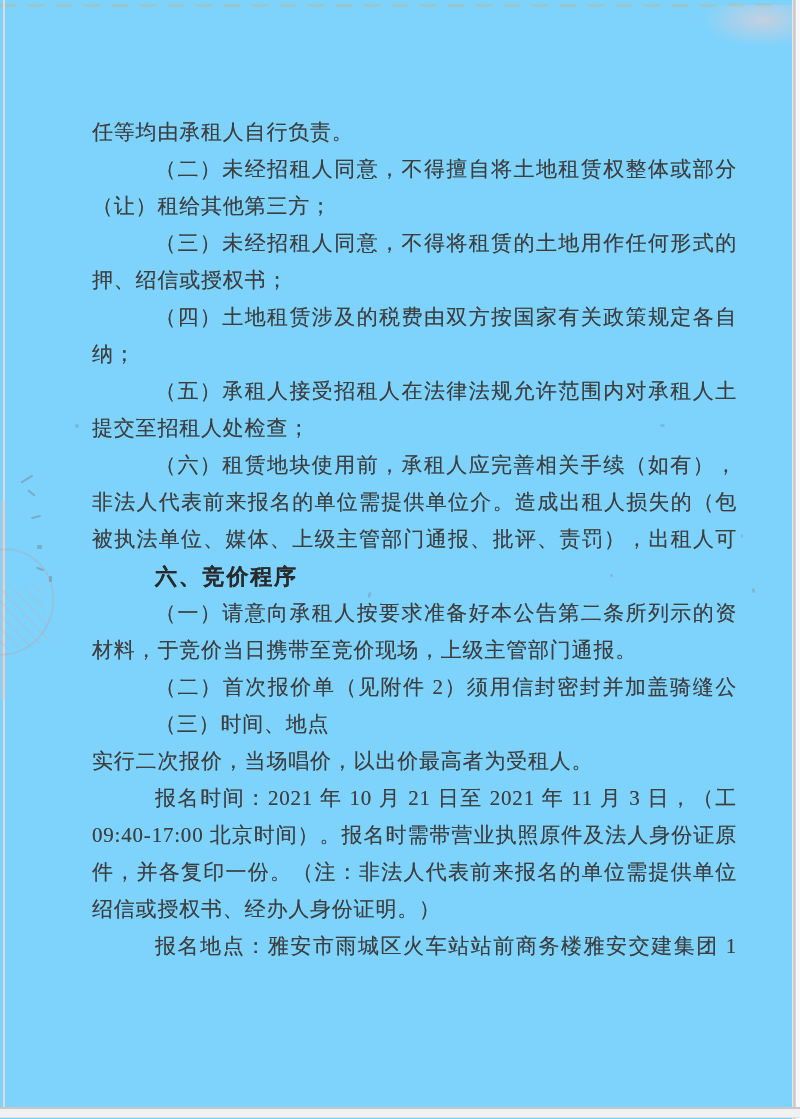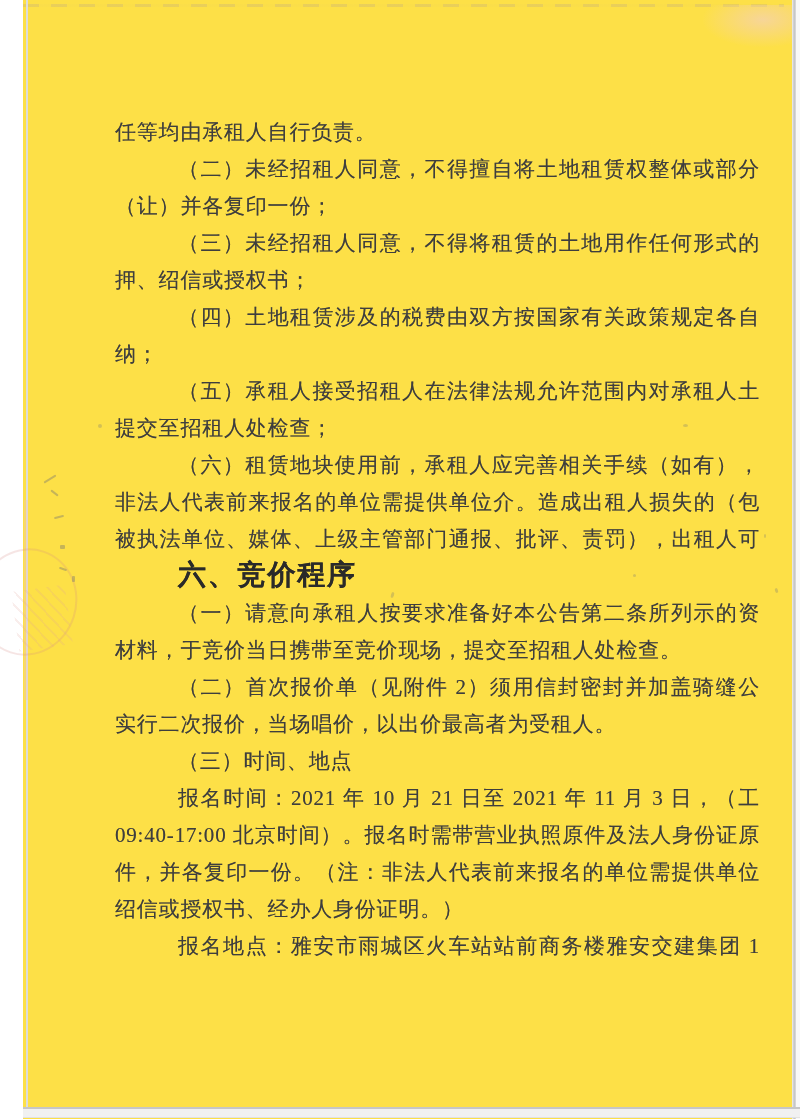--- a/index.html
+++ b/index.html
@@ -5,45 +5,44 @@
   html, body { margin: 0; padding: 0; }
   body {
     width: 800px; height: 1119px;
     background: #ffffff;
     position: relative;
     overflow: hidden;
     font-family: "Liberation Serif", serif;
   }
   .page {
     position: absolute; inset: 0;
-    background: #fde047;
-    margin-left: 23px;
+    background: #7dd3fc;
   }
   
   .text-block {
     position: absolute;
     left: 92px; top: 114px;
     width: 645px;
     font-size: 21px;
     line-height: 37px;
     letter-spacing: 0.8px;
     color: #3e3e3e;
     text-shadow: 0 0 0.6px rgba(62,62,62,0.55);
   }
   .line { height: 37px; white-space: nowrap; overflow: hidden; }
   .line.indent { padding-left: 63px; }
   .line.fill {
     white-space: normal;
     text-align: justify;
     text-align-last: justify;
   }
   .line.heading {
-    font-family: Liberation Mono, monospace;
+    font-family: Liberation Sans, sans-serif;
     font-weight: 700;
-    font-size: 28px;
+    font-size: 22px;
     letter-spacing: 1.8px;
     color: #2a2a2a;
     text-shadow: 0 0 0.5px rgba(30,30,30,0.8);
   }
   
   .artifact { position: absolute; pointer-events: none; }
   .top-tan-line {
     left: 0; top: 4px; width: 98%; height: 3px;
     background: repeating-linear-gradient(90deg,
       rgba(198,176,124,0.55) 0 16px,
@@ -113,36 +112,36 @@
   <div class="artifact speck" style="left:75px;top:424px;width:4px;height:4px;"></div>
   <div class="artifact speck" style="left:660px;top:424px;width:5px;height:3px;"></div>
   <div class="artifact speck" style="left:368px;top:592px;width:3px;height:6px;transform:rotate(18deg);"></div>
   <div class="artifact speck" style="left:610px;top:574px;width:3px;height:3px;"></div>
   <div class="artifact speck" style="left:752px;top:588px;width:3px;height:5px;transform:rotate(-20deg);"></div>
   <div class="artifact speck" style="left:741px;top:534px;width:2px;height:4px;"></div>
 
   <div class="text-block">
       <div class="line">任等均由承租人自行负责。</div>
       <div class="line indent fill">（二）未经招租人同意，不得擅自将土地租赁权整体或部分转</div>
-      <div class="line">（让）并各复印一份；</div>
+      <div class="line">（让）租给其他第三方；</div>
       <div class="line indent fill">（三）未经招租人同意，不得将租赁的土地用作任何形式的抵</div>
       <div class="line">押、绍信或授权书；</div>
       <div class="line indent fill">（四）土地租赁涉及的税费由双方按国家有关政策规定各自缴</div>
       <div class="line">纳；</div>
       <div class="line indent fill">（五）承租人接受招租人在法律法规允许范围内对承租人土地</div>
       <div class="line">提交至招租人处检查；</div>
       <div class="line indent fill">（六）租赁地块使用前，承租人应完善相关手续（如有），否则，</div>
       <div class="line fill">非法人代表前来报名的单位需提供单位介。造成出租人损失的（包含</div>
       <div class="line fill">被执法单位、媒体、上级主管部门通报、批评、责罚），出租人可要</div>
       <div class="line indent heading">六、竞价程序</div>
       <div class="line indent fill">（一）请意向承租人按要求准备好本公告第二条所列示的资格</div>
-      <div class="line">材料，于竞价当日携带至竞价现场，提交至招租人处检查。</div>
+      <div class="line">材料，于竞价当日携带至竞价现场，上级主管部门通报。</div>
       <div class="line indent fill">（二）首次报价单（见附件 2）须用信封密封并加盖骑缝公章，</div>
+      <div class="line indent">（三）时间、地点</div>
       <div class="line">实行二次报价，当场唱价，以出价最高者为受租人。</div>
-      <div class="line indent">（三）时间、地点</div>
       <div class="line indent fill">报名时间：2021 年 10 月 21 日至 2021 年 11 月 3 日，（工作日</div>
       <div class="line fill">09:40-17:00 北京时间）。报名时需带营业执照原件及法人身份证原</div>
       <div class="line fill">件，并各复印一份。（注：非法人代表前来报名的单位需提供单位介</div>
       <div class="line">绍信或授权书、经办人身份证明。）</div>
       <div class="line indent fill">报名地点：雅安市雨城区火车站站前商务楼雅安交建集团 1 号</div>
     </div>
 
 </div>
 
 </body></html>

